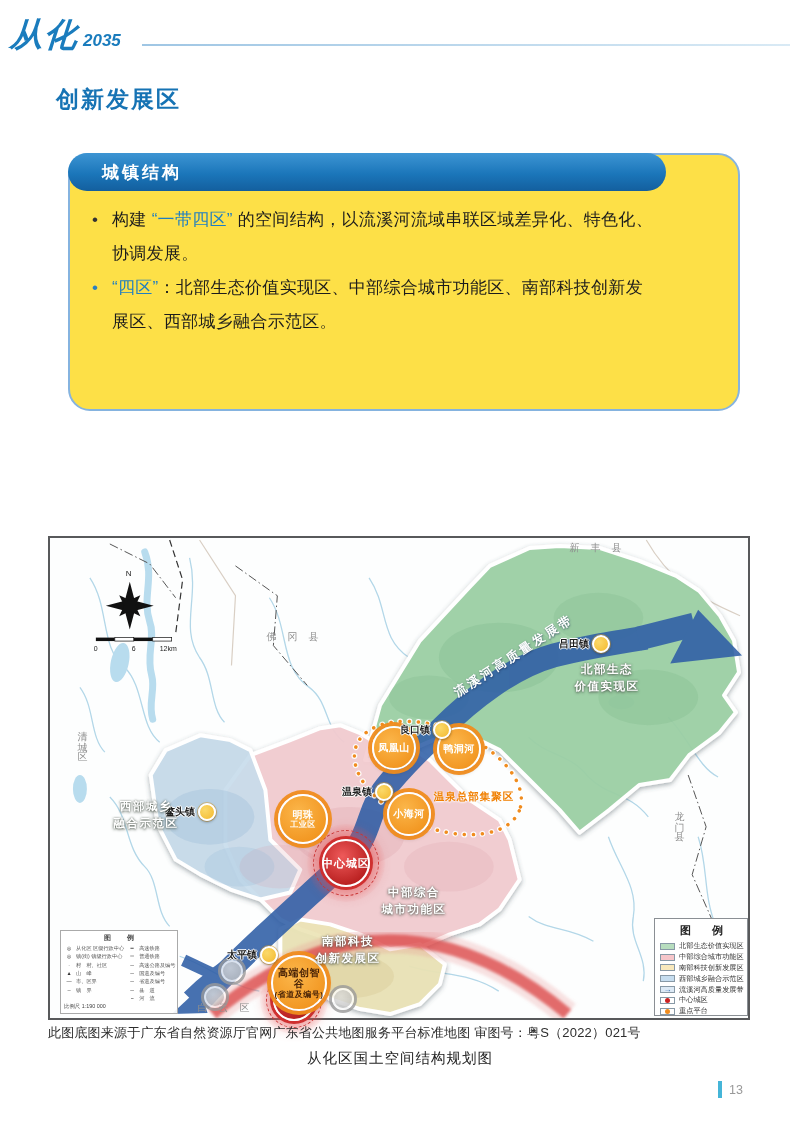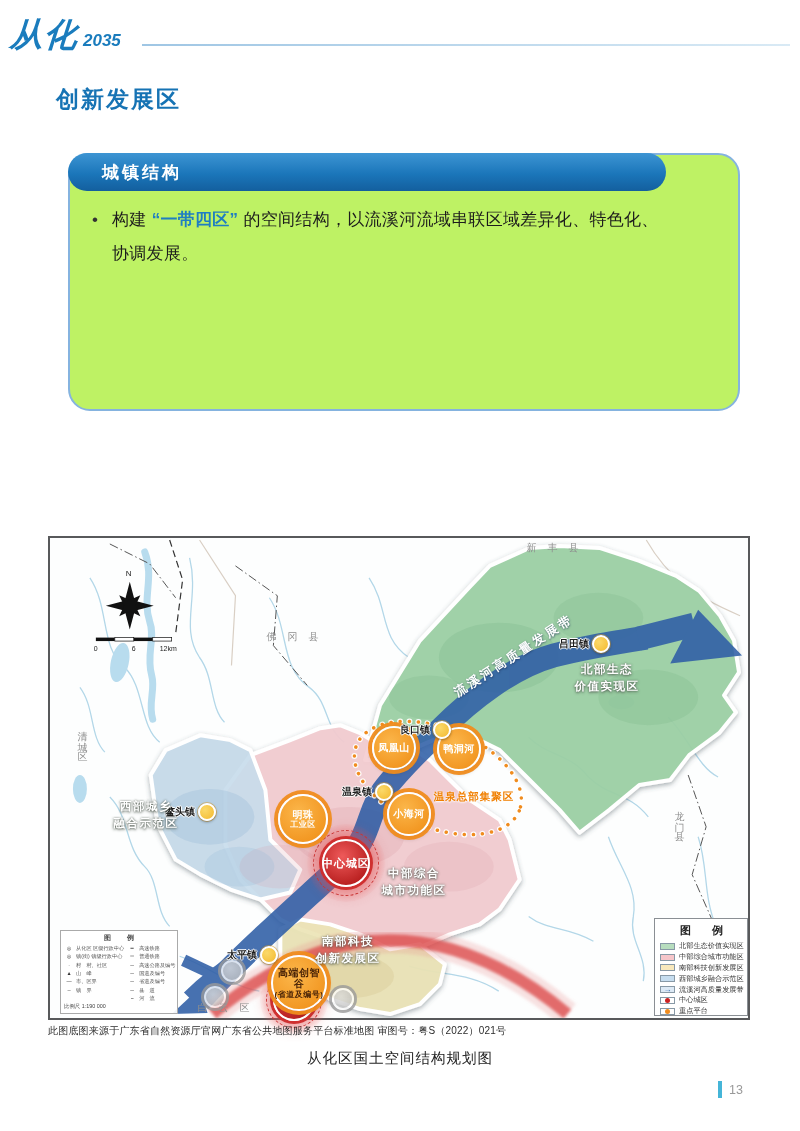--- a/index.html
+++ b/index.html
@@ -9,31 +9,31 @@
   
   .logo{position:absolute;left:10px;top:18px;display:flex;align-items:flex-end;gap:5px;color:#1a7cbd;}
   .logo-cn{font-size:33px;font-weight:800;font-style:italic;letter-spacing:1px;transform:skewX(-4deg);line-height:1;}
   .logo-yr{font-size:17px;font-weight:800;font-style:italic;line-height:1;padding-bottom:2px;}
   .head-rule{position:absolute;left:142px;right:10px;top:44px;height:2px;
              background:linear-gradient(90deg,#9fc6e4,#d9eaf5);}
   .sec-title{position:absolute;left:56px;top:84px;font-size:23px;font-weight:800;color:#1673b4;letter-spacing:2px;}
 
   
   .panel{position:absolute;left:68px;top:153px;width:668px;height:254px;
-         border:2px solid #85b3df;border-radius:22px;background:#bef264;}
+         border:2px solid #85b3df;border-radius:22px;background:#fde047;}
   .panel-pill{position:absolute;left:-2px;top:-2px;width:598px;height:38px;border-radius:20px;
               background:linear-gradient(#3d95d3 0%,#1b76ba 55%,#135f9e 100%);
               display:flex;align-items:center;padding-left:34px;box-sizing:border-box;}
   .panel-pill span{color:#fff;font-size:17px;font-weight:800;letter-spacing:3px;}
   #bullets{position:absolute;left:18px;top:48px;width:640px;}
   .bullet{position:relative;padding-left:24px;font-size:17px;line-height:34px;color:#1c1c1c;font-weight:500;letter-spacing:.3px;}
   .bullet::before{content:"•";position:absolute;left:4px;top:0;font-size:17px;}
   .bullet.bk::before{color:#333;}
   .bullet.bl::before{color:#2a7fc0;}
-  .bullet .hl{color:#1f7ec2;font-weight:700;}
+  .bullet .hl{color:#1f7ec2;font-weight:400;}
 
   
   .map-box{position:absolute;left:48px;top:536px;width:702px;height:484px;margin:0;
            border:2px solid #58595b;background:#fdfefe;box-sizing:border-box;}
   .map-box svg{position:absolute;left:0;top:0;width:698px;height:480px;}
   #markers{position:absolute;left:0;top:0;width:698px;height:480px;}
 
   
   .town{position:absolute;width:0;height:0;}
   .town-dot{position:absolute;left:0;top:0;width:14px;height:14px;border-radius:50%;
@@ -82,21 +82,21 @@
   .mini-legend{position:absolute;left:10px;top:392px;width:118px;height:84px;background:rgba(255,255,255,.92);
                border:.5px solid #aaa;box-sizing:border-box;padding:2px 3px;color:#555;}
   .ml-title{text-align:center;font-size:7px;font-weight:700;letter-spacing:7px;padding-left:7px;color:#444;}
   .ml-cols{display:flex;gap:3px;margin-top:1px;}
   .ml-col{flex:1;}
   .ml-row{display:flex;gap:2px;font-size:5.2px;line-height:1.6;white-space:nowrap;}
   .ml-sym{width:10px;flex:none;text-align:center;color:#333;}
   .ml-scale{font-size:5.4px;margin-top:1px;color:#444;}
 
   
-  .src-note{position:absolute;left:48px;top:1024px;font-size:10px;color:#2d2d2d;letter-spacing:.2px;}
+  .src-note{position:absolute;left:48px;top:1024px;font-size:13px;color:#2d2d2d;letter-spacing:.2px;}
   .map-title{position:absolute;left:0;top:1049px;width:800px;text-align:center;font-size:14.5px;color:#222;
              font-weight:500;letter-spacing:1px;}
   .footer{position:absolute;left:718px;top:1081px;display:flex;align-items:center;gap:7px;}
   .pgbar{width:4px;height:17px;background:#45b5d8;display:inline-block;}
   .pgnum{font-size:12.5px;color:#999;}
 </style>
 </head>
 <body>
 
 <div class="page">
@@ -108,20 +108,21 @@
   <div class="head-rule"></div>
 
   <h1 class="sec-title" style="margin:0">创新发展区</h1>
 
   <section class="panel">
     <div class="panel-pill">
       <span>城镇结构</span>
     </div>
     <div id="bullets">
         <div class="bullet bk"><span>构建 </span><span class="hl">“一带四区”</span><span> 的空间结构，以流溪河流域串联区域差异化、特色化、</span><br><span>协调发展。</span></div>
+        <div class="bullet bl"><span class="hl">“四区”</span><span>：北部生态价值实现区、中部综合城市功能区、南部科技创新发</span><br><span>展区、西部城乡融合示范区。</span></div>
       </div>
   </section>
 
   <figure class="map-box">
     <svg viewBox="0 0 700 482" preserveAspectRatio="none">
       <defs>
         <filter id="rsh" x="-20%" y="-20%" width="140%" height="140%">
           <feDropShadow dx="0" dy="2" stdDeviation="2.5" flood-color="#3a4a55" flood-opacity="0.45"></feDropShadow>
         </filter>
         <filter id="bl">
@@ -257,26 +258,26 @@
         </div>
         <div class="town" style="left: 157px; top: 274px; position: absolute;">
           <div class="town-dot"></div>
           <div class="town-label">鳌头镇</div>
         </div>
         <div class="town" style="left: 219px; top: 417px; position: absolute;">
           <div class="town-dot"></div>
           <div class="town-label">太平镇</div>
         </div>
         <div class="region-label" style="left: 557px; top: 140px; position: absolute;">北部生态<br>价值实现区</div>
-        <div class="region-label" style="left: 364px; top: 344px; position: absolute;">中部综合<br>城市功能区</div>
+        <div class="region-label" style="left: 364px; top: 363px; position: absolute;">中部综合<br>城市功能区</div>
         <div class="region-label" style="left: 96px; top: 277px; position: absolute;">西部城乡<br>融合示范区</div>
         <div class="region-label" style="left: 298px; top: 412px; position: absolute;">南部科技<br>创新发展区</div>
         <div class="cluster-label" style="left: 424px; top: 259px; position: absolute;">温泉总部集聚区</div>
         <div class="band-label" style="left: 464px; top: 118px; position: absolute; transform: translate(-50%, -50%) rotate(-33deg);">流溪河高质量发展带</div>
-        <div class="district-label" style="left: 508px; top: 10px; position: absolute;">新丰县</div>
+        <div class="district-label" style="left: 551px; top: 10px; position: absolute;">新丰县</div>
         <div class="district-label" style="left: 248px; top: 99px; position: absolute;">佛冈县</div>
         <div class="district-label v" style="left: 629px; top: 281px; position: absolute;">龙门县</div>
         <div class="district-label v" style="left: 32px; top: 201px; position: absolute;">清城区</div>
         <div class="district-label" style="left: 179px; top: 470px; position: absolute;">白云区</div>
       </div>
 
     <div class="mini-legend">
       <div class="ml-title">图  例</div>
       <div class="ml-cols">
         <div class="ml-col" id="mlLeft">

